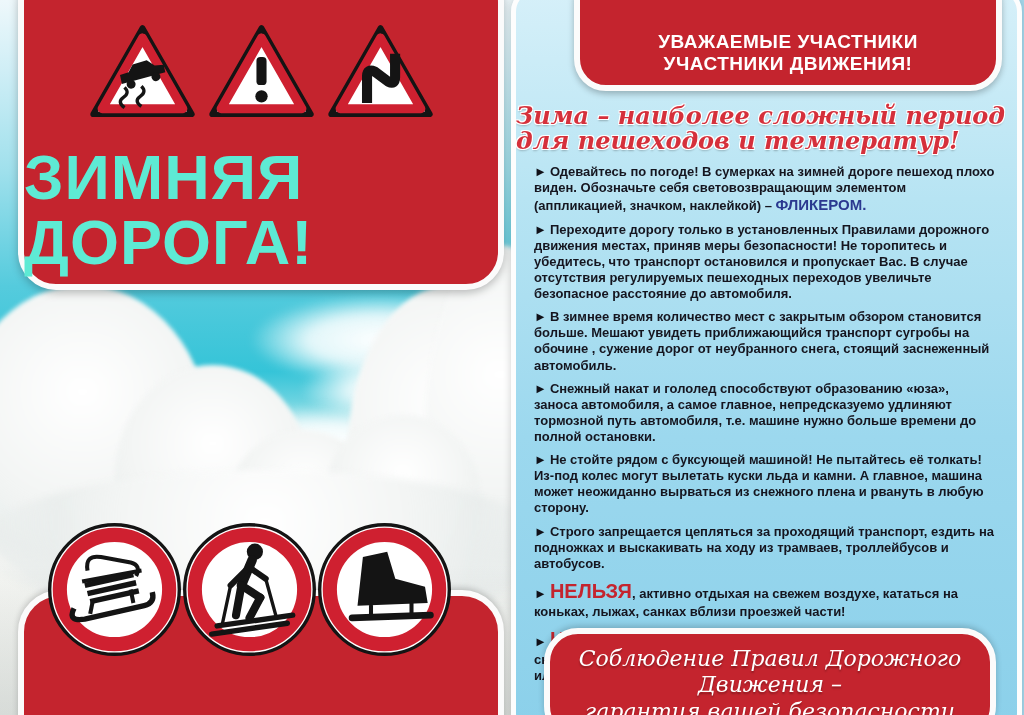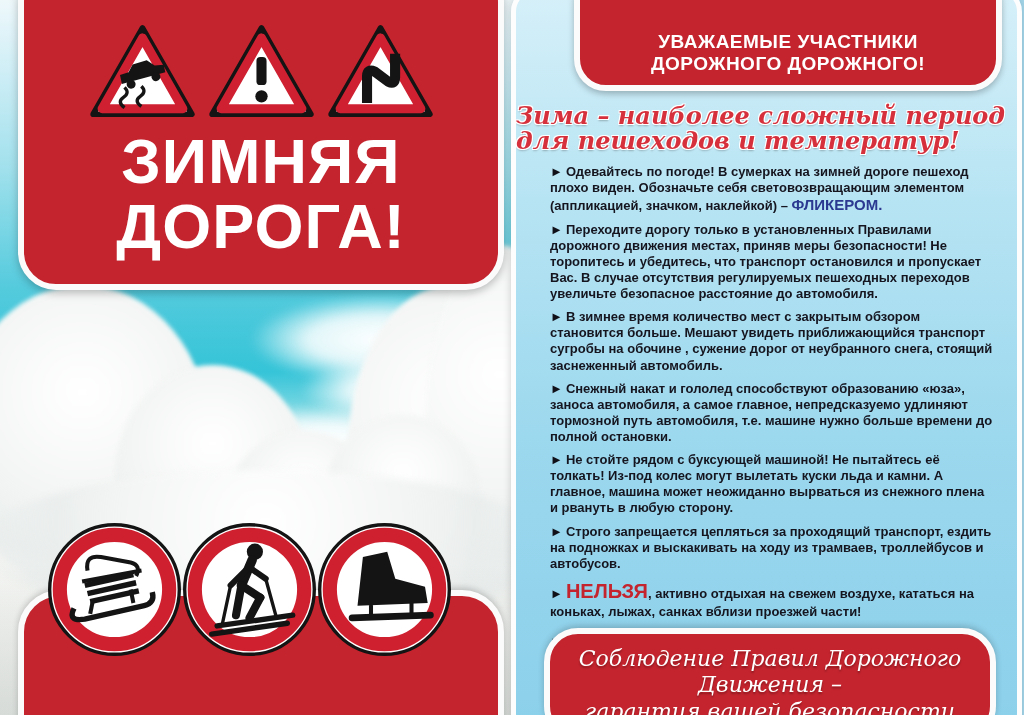--- a/index.html
+++ b/index.html
@@ -30,42 +30,42 @@
     clip-path:polygon(254px 0px,272px 0px,350px 167px,180px 167px);
     background:linear-gradient(180deg,#8b8e8d 0%,#4d4f4f 22%,#2c2e2e 60%,#1b1d1d 100%);}
   .centerline{position:absolute;left:0;top:548px;width:520px;height:167px;
     clip-path:polygon(261px 12px,266px 12px,278px 167px,250px 167px);
     background:repeating-linear-gradient(180deg,#f7f7f4 0 14px,rgba(0,0,0,0) 14px 36px);}
 
   
   .banner-top{position:absolute;left:18px;top:-36px;width:474px;height:314px;background:#c4242e;
     border:6px solid #fbfbfb;border-radius:38px;box-shadow:0 3px 8px rgba(0,0,0,.25);}
   .signs-row{display:flex;justify-content:center;gap:6px;margin-top:50px;}
-  .main-title{margin-top:4px;text-align:center;color:#ffffff;font-weight:800;font-size:63px;
+  .main-title{margin-top:20px;color:#5eead4;font-weight:800;font-size:63px;
     line-height:1.03;letter-spacing:1px;font-family:"Liberation Sans",sans-serif;}
   .banner-bottom{position:absolute;left:18px;top:590px;width:474px;height:160px;background:#c4242e;
     border:6px solid #fbfbfb;border-radius:42px;box-shadow:0 -2px 6px rgba(0,0,0,.2);}
   .circles-row{position:absolute;left:0;top:522px;width:520px;height:140px;}
   .sign-circle{position:absolute;width:135px;height:135px;}
   .sc1{left:47px;} .sc2{left:182px;} .sc3{left:317px;}
 
   
   .panel{position:absolute;left:511px;top:-14px;width:501px;height:743px;overflow:hidden;
     background:linear-gradient(180deg,#d6f0f9 0%,#b7e4f3 28%,#9cd8ee 60%,#8bd0ea 100%);
     border:5px solid #fdfdfd;border-radius:26px;box-shadow:0 0 8px rgba(0,0,0,.18);}
   .panel-header{position:absolute;left:58px;top:-22px;width:428px;height:122px;background:#c4242e;
     border:6px solid #fbfbfb;border-radius:32px;display:flex;flex-direction:column;justify-content:flex-end;
     padding-bottom:10px;box-sizing:border-box;box-shadow:0 3px 6px rgba(0,0,0,.25);}
   .panel-header .hl{color:#ffffff;font-weight:700;font-size:19px;line-height:1.16;text-align:center;
     letter-spacing:.5px;}
   .panel-content{position:absolute;left:0;top:0;width:491px;height:743px;padding-top:112px;box-sizing:border-box;}
   .subtitle{text-align:left;font-family:"DejaVu Serif",serif;font-style:italic;font-weight:700;
     font-size:24px;line-height:1.06;color:#d5303b;
     text-shadow:-1px -1px 0 #fff,1px -1px 0 #fff,-1px 1px 0 #fff,1px 1px 0 #fff,0 2px 2px rgba(0,0,0,.25);}
-  .tips{padding:10px 12px 0 18px;font-size:13px;font-weight:700;color:#15151f;line-height:1.24;margin-left:16px;}
+  .tips{padding:10px 12px 0 18px;font-size:13px;font-weight:700;color:#15151f;line-height:1.24;}
   .bullet{margin:0 0 7px 0;}
   .bm{margin-right:3px;color:#101018;}
   .c-default{color:#15151f;}
   .c-blue{color:#2b3990;font-size:15px;}
   .c-red{color:#c4242e;font-size:20px;}
   .panel-footer{position:absolute;left:28px;top:637px;width:452px;height:112px;background:#c4242e;
     border:6px solid #fbfbfb;border-radius:34px;box-sizing:border-box;padding-top:12px;
     box-shadow:0 -2px 6px rgba(0,0,0,.2);}
   .panel-footer .fl{text-align:center;color:#ffffff;font-family:"DejaVu Serif",serif;font-style:italic;
     font-weight:400;font-size:22px;line-height:1.2;text-shadow:0 2px 2px rgba(0,0,0,.3);}
@@ -193,21 +193,21 @@
           <p class="bullet"><span class="bm">►</span><span class="c-default">В зимнее время количество мест с закрытым обзором становится больше. Мешают увидеть приближающийся транспорт сугробы на обочине , сужение дорог от неубранного снега, стоящий заснеженный автомобиль.</span></p>
           <p class="bullet"><span class="bm">►</span><span class="c-default">Снежный накат и гололед способствуют образованию «юза», заноса автомобиля, а самое главное, непредсказуемо удлиняют тормозной путь автомобиля, т.е. машине нужно больше времени до полной остановки.</span></p>
           <p class="bullet"><span class="bm">►</span><span class="c-default">Не стойте рядом с буксующей машиной! Не пытайтесь её толкать! Из-под колес могут вылетать куски льда и камни. А главное, машина может неожиданно вырваться из снежного плена и рвануть в любую сторону.</span></p>
           <p class="bullet"><span class="bm">►</span><span class="c-default">Строго запрещается цепляться за проходящий транспорт, ездить на подножках и выскакивать на ходу из трамваев, троллейбусов и автобусов.</span></p>
           <p class="bullet"><span class="bm">►</span><span class="c-red">НЕЛЬЗЯ</span><span class="c-default">, активно отдыхая на свежем воздухе, кататься на коньках, лыжах, санках вблизи проезжей части!</span></p>
           <p class="bullet"><span class="bm">►</span><span class="c-red">НЕЛЬЗЯ</span><span class="c-default"> везти детей на санках через проезжую часть. Следует снять ребенка с санок, взять санки в руки, и, держа ребенка на руках или за руку, продолжить движение.</span></p>
         </div>
     </div>
     <div class="panel-header">
       <div class="hl">УВАЖАЕМЫЕ УЧАСТНИКИ</div>
-      <div class="hl">ДОРОЖНОГО ДОРОЖНОГО!</div>
+      <div class="hl">УЧАСТНИКИ ДВИЖЕНИЯ!</div>
     </div>
     <div class="panel-footer">
       <div class="fl">Соблюдение Правил Дорожного Движения –</div>
       <div class="fl">гарантия вашей безопасности</div>
 
     </div>
   </div>
 
 </div>
 

